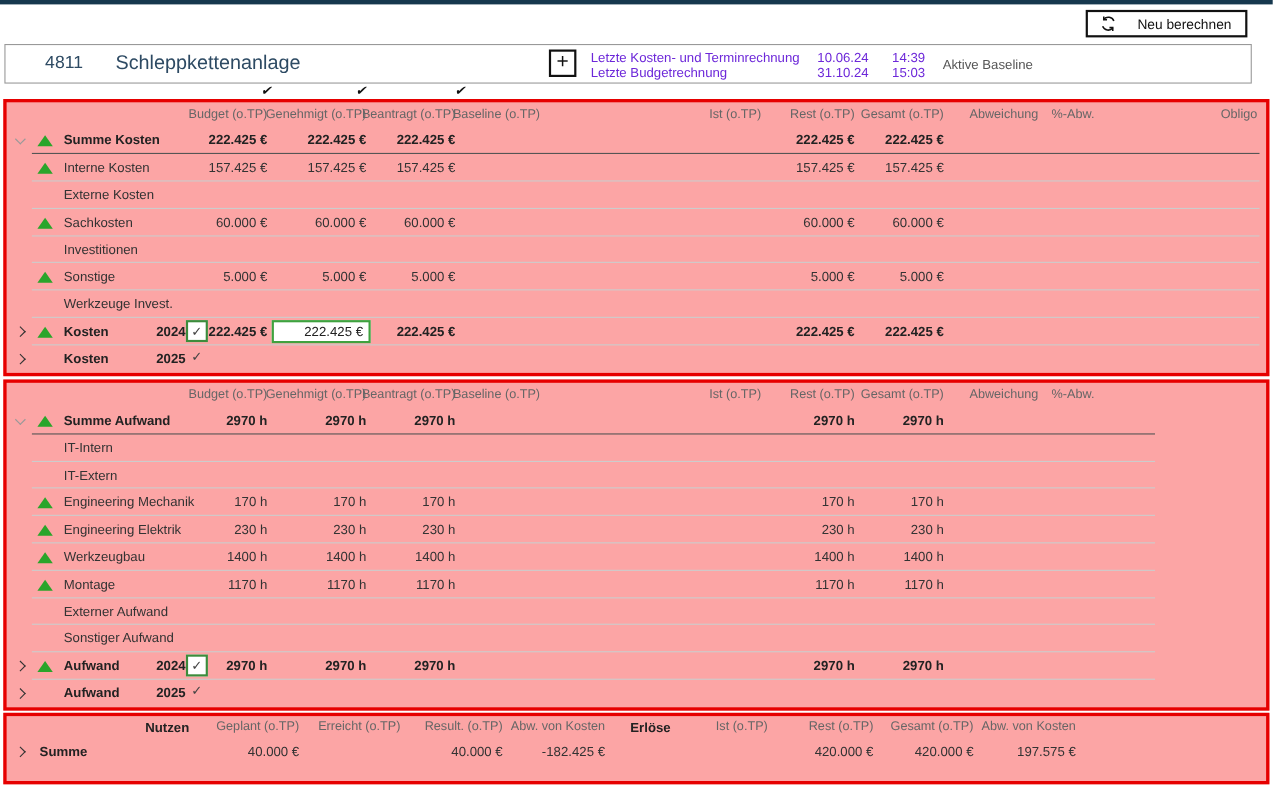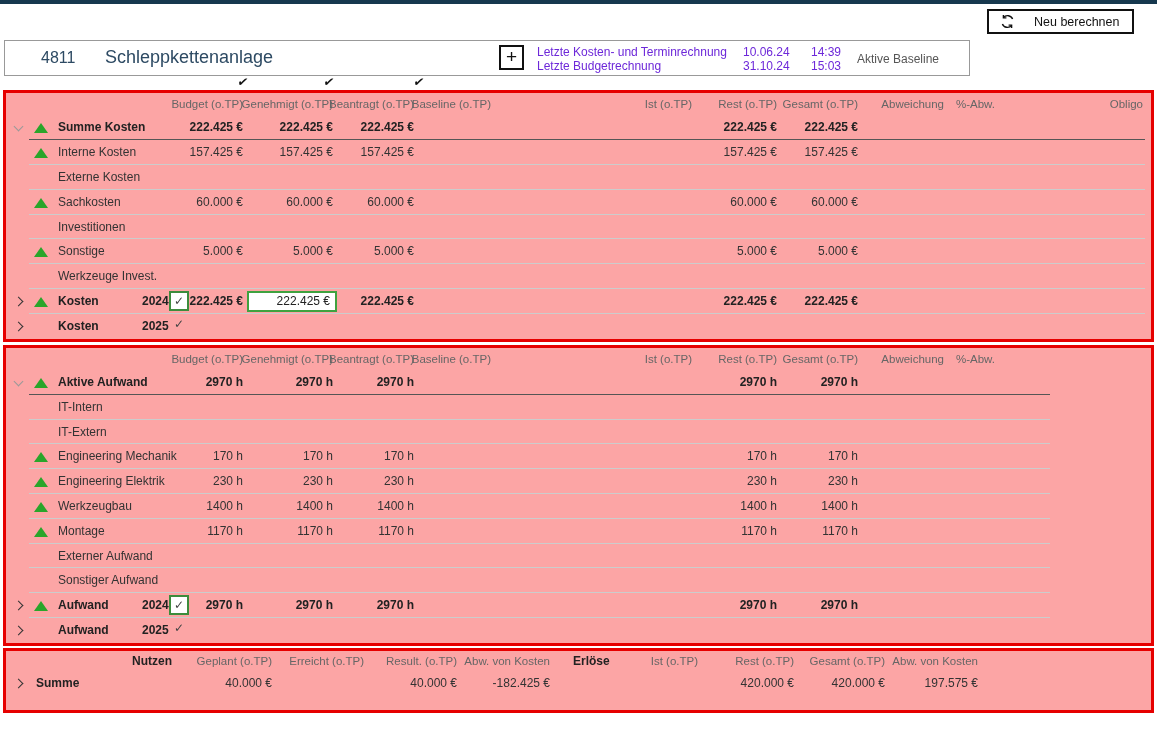--- a/index.html
+++ b/index.html
@@ -1,21 +1,21 @@
 <!DOCTYPE html>
 <html><head>
 <meta charset="utf-8">
 <style>
   html,body{margin:0;padding:0;background:#fff;}
   body{width:1157px;height:738px;position:relative;font-family:"Liberation Sans","DejaVu Sans",sans-serif;color:#333;overflow:hidden;}
   .topbar{position:absolute;left:0;top:0;width:1157px;height:4px;background:#16384e;}
   
   .btn-recalc{position:absolute;left:987px;top:9px;width:147px;height:25px;border:2px solid #111;background:#fff;display:flex;align-items:center;gap:18px;padding:0 10px;box-sizing:border-box;font-size:12.5px;color:#111;cursor:pointer;}
   
-  .hdrbox{position:absolute;left:4px;top:40px;width:966px;height:36px;border:1px solid #999;box-sizing:border-box;background:#fff;}
+  .hdrbox{position:absolute;left:4px;top:40px;width:1134px;height:36px;border:1px solid #999;box-sizing:border-box;background:#fff;}
   .proj-id{position:absolute;left:36px;top:8px;font-size:16px;color:#2d4a63;}
   .proj-name{position:absolute;left:100px;top:6px;font-size:18px;color:#2d4a63;}
   .plusbox{position:absolute;left:494px;top:4px;width:25px;height:25px;border:2px solid #111;box-sizing:border-box;text-align:center;line-height:20px;font-size:19px;color:#111;cursor:pointer;background:#fff;}
   .inforow{position:absolute;left:532px;font-size:12px;color:#6d28d9;white-space:nowrap;}
   .inforow .d{position:absolute;left:206px;} .inforow .t{position:absolute;left:274px;}
   .baseline{position:absolute;left:852px;top:11px;font-size:12px;color:#555;}
   
   .marker{position:absolute;top:75px;width:24px;text-align:right;font-size:12px;color:#111;transform:skewX(-12deg);}
   .m1{left:224px;} .m2{left:310px;} .m3{left:400px;}
   
@@ -270,21 +270,21 @@
     <span class="num c-baseline">Baseline (o.TP)</span>
     <span class="num c-ist">Ist (o.TP)</span>
     <span class="num c-rest">Rest (o.TP)</span>
     <span class="num c-gesamt">Gesamt (o.TP)</span>
     <span class="num c-abweichung">Abweichung</span>
     <span class="num c-pabw">%-Abw.</span>
   </div>
   <div class="row b dark">
       <span class="chev" style="display: block;"></span>
       <span class="tri show"></span>
-      <span class="cell lbl">Aktive Aufwand</span>
+      <span class="cell lbl">Summe Aufwand</span>
       <span class="cell year"></span>
 
       <span class="cell num c-budget">2970 h</span>
       <span class="cell num c-genehmigt">2970 h</span>
       <span class="cell num c-beantragt">2970 h</span>
       <span class="cell num c-baseline"></span>
       <span class="cell num c-ist"></span>
       <span class="cell num c-rest">2970 h</span>
       <span class="cell num c-gesamt">2970 h</span>
       <span class="cell num c-abweichung"></span>

